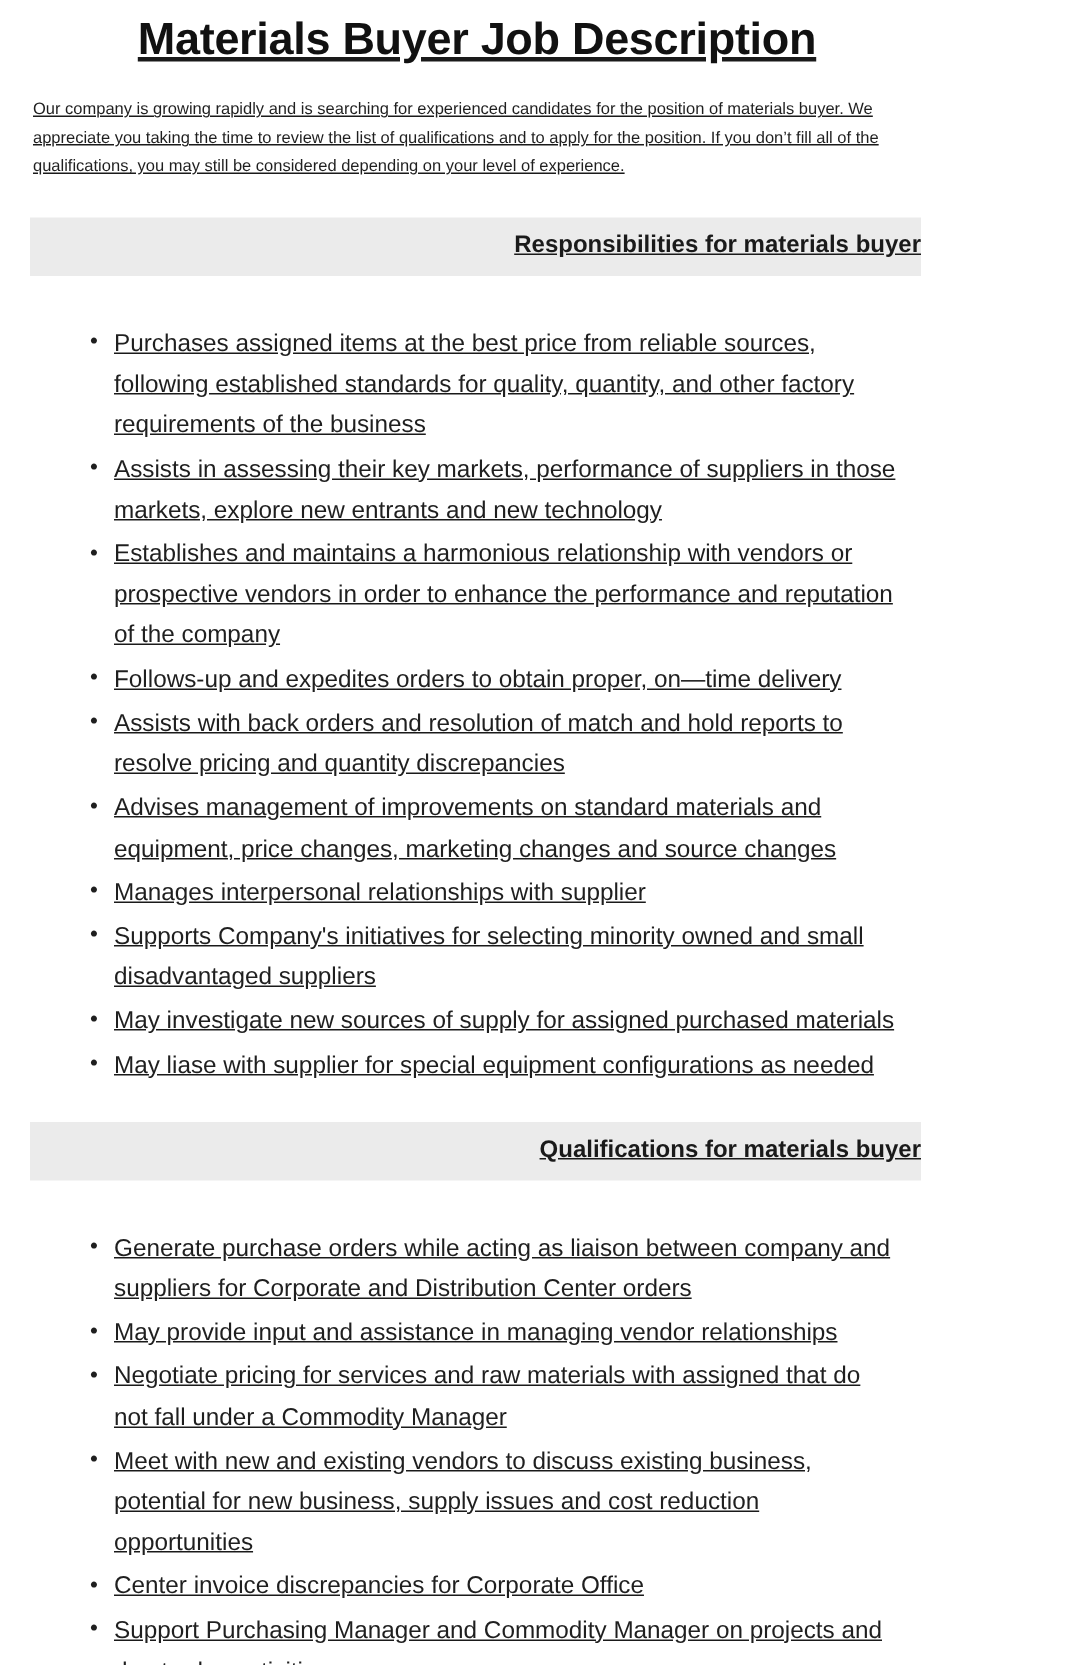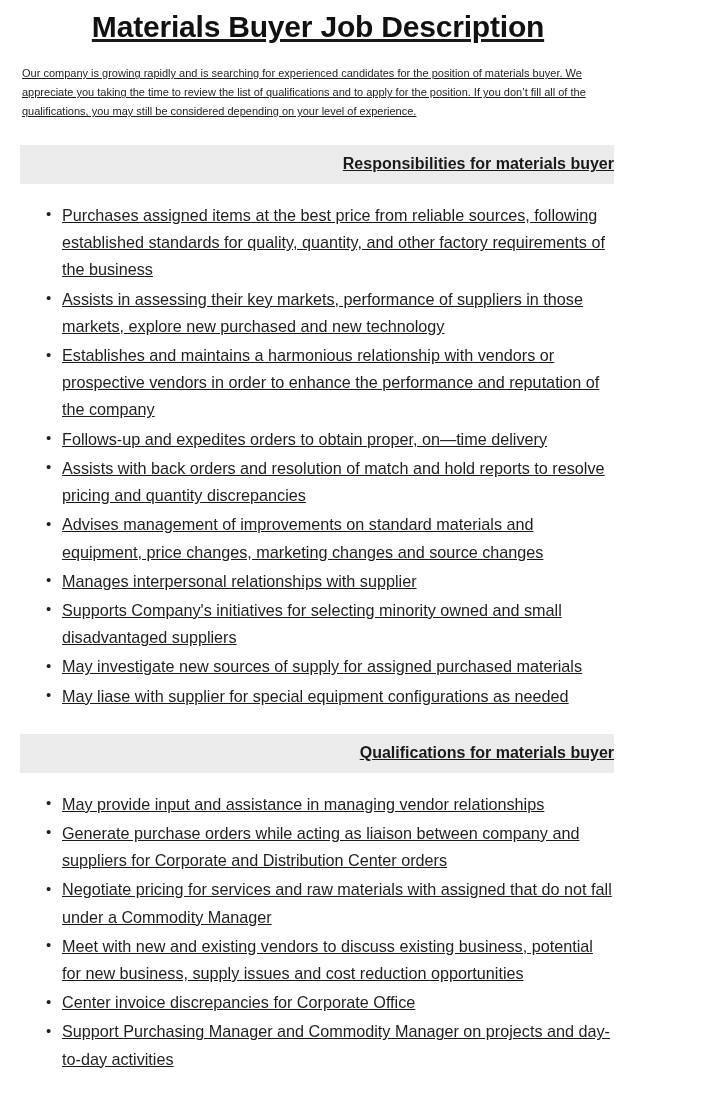--- a/index.html
+++ b/index.html
@@ -56,21 +56,21 @@
     font-size: 16px;
     font-weight: 700;
     color: #1a1a1a;
     line-height: 1.3;
     display: block;
   }
 
   
   ul.bullet-list {
     list-style: none;
-    margin: 0;
+    margin: 14px;
     padding: 18px 24px 0 46px;
   }
   ul.bullet-list li {
     position: relative;
     font-size: 16.2px;
     line-height: 1.68;
     color: #1f1f1f;
     padding-left: 16px;
     margin: 0 0 2px 0;
   }
@@ -100,39 +100,39 @@
   <h1 class="doc-title">Materials Buyer Job Description</h1>
 
   <p class="intro">Our company is growing rapidly and is searching for experienced candidates for the position of materials buyer. We appreciate you taking the time to review the list of qualifications and to apply for the position. If you don’t fill all of the qualifications, you may still be considered depending on your level of experience.</p>
 
   <div class="section-block">
     <div class="section-header">
       <span class="section-header-text">Responsibilities for materials buyer</span>
     </div>
     <ul class="bullet-list">
       <li>Purchases assigned items at the best price from reliable sources, following established standards for quality, quantity, and other factory requirements of the business</li>
-      <li>Assists in assessing their key markets, performance of suppliers in those markets, explore new purchased and new technology</li>
+      <li>Assists in assessing their key markets, performance of suppliers in those markets, explore new entrants and new technology</li>
       <li>Establishes and maintains a harmonious relationship with vendors or prospective vendors in order to enhance the performance and reputation of the company</li>
       <li>Follows-up and expedites orders to obtain proper, on—time delivery</li>
       <li>Assists with back orders and resolution of match and hold reports to resolve pricing and quantity discrepancies</li>
       <li>Advises management of improvements on standard materials and equipment, price changes, marketing changes and source changes</li>
       <li>Manages interpersonal relationships with supplier</li>
       <li>Supports Company's initiatives for selecting minority owned and small disadvantaged suppliers</li>
       <li>May investigate new sources of supply for assigned purchased materials</li>
       <li>May liase with supplier for special equipment configurations as needed</li>
     </ul>
   </div>
 
   <div class="section-block">
     <div class="section-header">
       <span class="section-header-text">Qualifications for materials buyer</span>
     </div>
     <ul class="bullet-list">
+      <li>Generate purchase orders while acting as liaison between company and suppliers for Corporate and Distribution Center orders</li>
       <li>May provide input and assistance in managing vendor relationships</li>
-      <li>Generate purchase orders while acting as liaison between company and suppliers for Corporate and Distribution Center orders</li>
       <li>Negotiate pricing for services and raw materials with assigned that do not fall under a Commodity Manager</li>
       <li>Meet with new and existing vendors to discuss existing business, potential for new business, supply issues and cost reduction opportunities</li>
       <li>Center invoice discrepancies for Corporate Office</li>
       <li>Support Purchasing Manager and Commodity Manager on projects and day-to-day activities</li>
     </ul>
   </div>
 
   <div class="bottom-pad"></div>
 
 </div>

